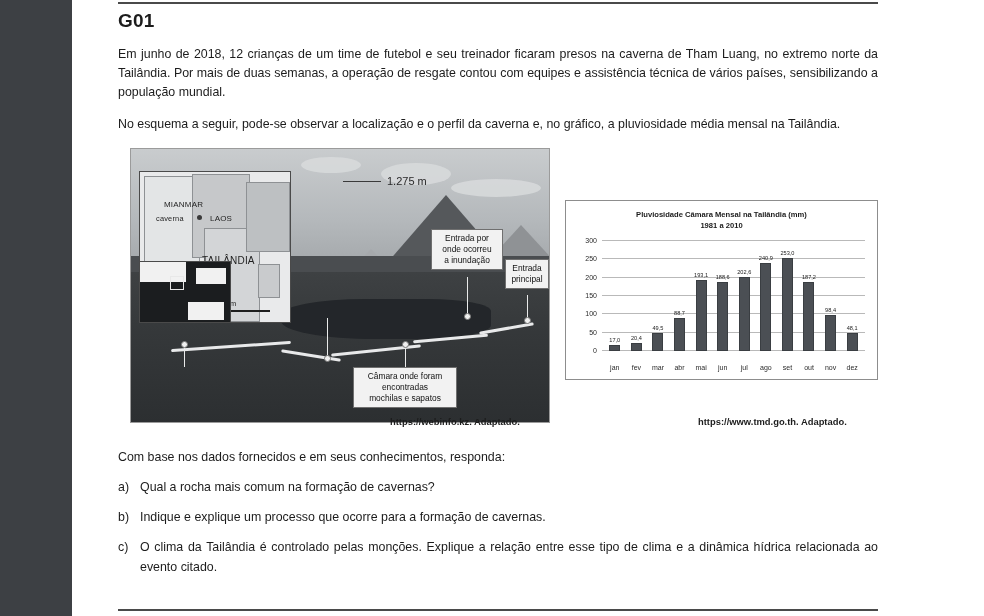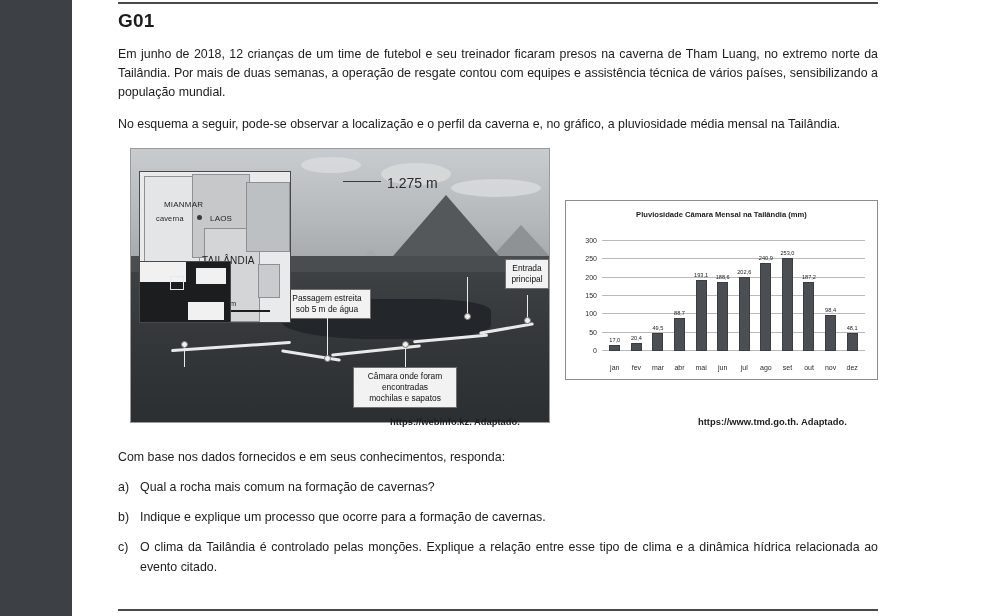--- a/index.html
+++ b/index.html
@@ -88,21 +88,21 @@
   }
   .lead {
     position:absolute; width:1px; background:#e9eaea;
   }
   .callout {
     position:absolute; background:#f2f2f2; border:1px solid #6f6f6f;
     color:#111; font-size:8.4px; line-height:1.32; text-align:center;
     padding:3px 4px;
   }
   .alt-label {
-    position:absolute; color:#2a2a2a; font-size:14px;
+    position:absolute; color:#2a2a2a; font-size:11px;
   }
   .alt-dash { position:absolute; height:1px; background:#3a3a3a; }
 
   .inset {
     position:absolute; left:8px; top:22px; width:152px; height:152px;
     background:#e9eaeb; border:1px solid #4a4a4a;
   }
   .inset .land {
     position:absolute; background:#c6c8ca; border:1px solid #8e9194;
   }
@@ -217,30 +217,31 @@
         <div class="cave-body" style="left:150px; top:150px; width:210px; height:40px; background:#23262a;"></div>
         <div class="cave-line" style="left:40px; top:196px; width:120px; transform:rotate(-4deg);"></div>
         <div class="cave-line" style="left:150px; top:205px; width:60px; transform:rotate(9deg);"></div>
         <div class="cave-line" style="left:200px; top:200px; width:90px; transform:rotate(-6deg);"></div>
         <div class="cave-line" style="left:282px; top:188px; width:75px; transform:rotate(-5deg);"></div>
         <div class="cave-line" style="left:348px; top:178px; width:55px; transform:rotate(-10deg);"></div>
 
         <div class="alt-dash" style="left:212px; top:32px; width:38px;"></div>
         <div class="alt-label" style="left:256px; top:26px;">1.275 m</div>
 
+        <div class="callout" style="left:300px; top:80px; width:72px; white-space:pre-line;">Entrada por
+onde ocorreu
+a inundação</div>
         <div class="lead" style="left:336px; top:128px; height:38px;"></div>
         <div class="pt" style="left:333px; top:164px;"></div>
 
         <div class="callout" style="left:374px; top:110px; width:44px; white-space:pre-line;">Entrada
 principal</div>
         <div class="lead" style="left:396px; top:146px; height:24px;"></div>
         <div class="pt" style="left:393px; top:168px;"></div>
 
-        <div class="callout" style="left:152px; top:140px; width:88px; white-space:pre-line;">Passagem estreita
-sob 5 m de água</div>
         <div class="lead" style="left:196px; top:169px; height:40px;"></div>
         <div class="pt" style="left:193px; top:206px;"></div>
 
         <div class="lead" style="left:53px; top:196px; height:22px;"></div>
         <div class="pt" style="left:50px; top:192px;"></div>
 
         <div class="callout" style="left:222px; top:218px; width:104px; white-space:pre-line;">Câmara onde foram
 encontradas
 mochilas e sapatos</div>
         <div class="lead" style="left:274px; top:196px; height:22px;"></div>
@@ -271,20 +272,21 @@
             <div class="water" style="left:56px; top:6px; width:30px; height:16px;"></div>
             <div class="water" style="left:48px; top:40px; width:36px; height:18px;"></div>
             <div class="box" style="left:30px; top:14px; width:14px; height:14px;"></div>
           </div>
         </div>
       </div>
 
       <div class="fig-right">
         <div class="chart-title">
           <div>Pluviosidade Câmara Mensal na Tailândia (mm)</div>
+          <div>1981 a 2010</div>
         </div>
 
         <div class="plot" id="plot">
           <div class="axis-base"></div>
           <div class="gridline" style="bottom: 0%;">
               <div class="ylab" style="bottom: auto; top: 0px;">0</div>
             </div>
             <div class="gridline" style="bottom: 16.6667%;">
               <div class="ylab" style="bottom: auto; top: 0px;">50</div>
             </div>

